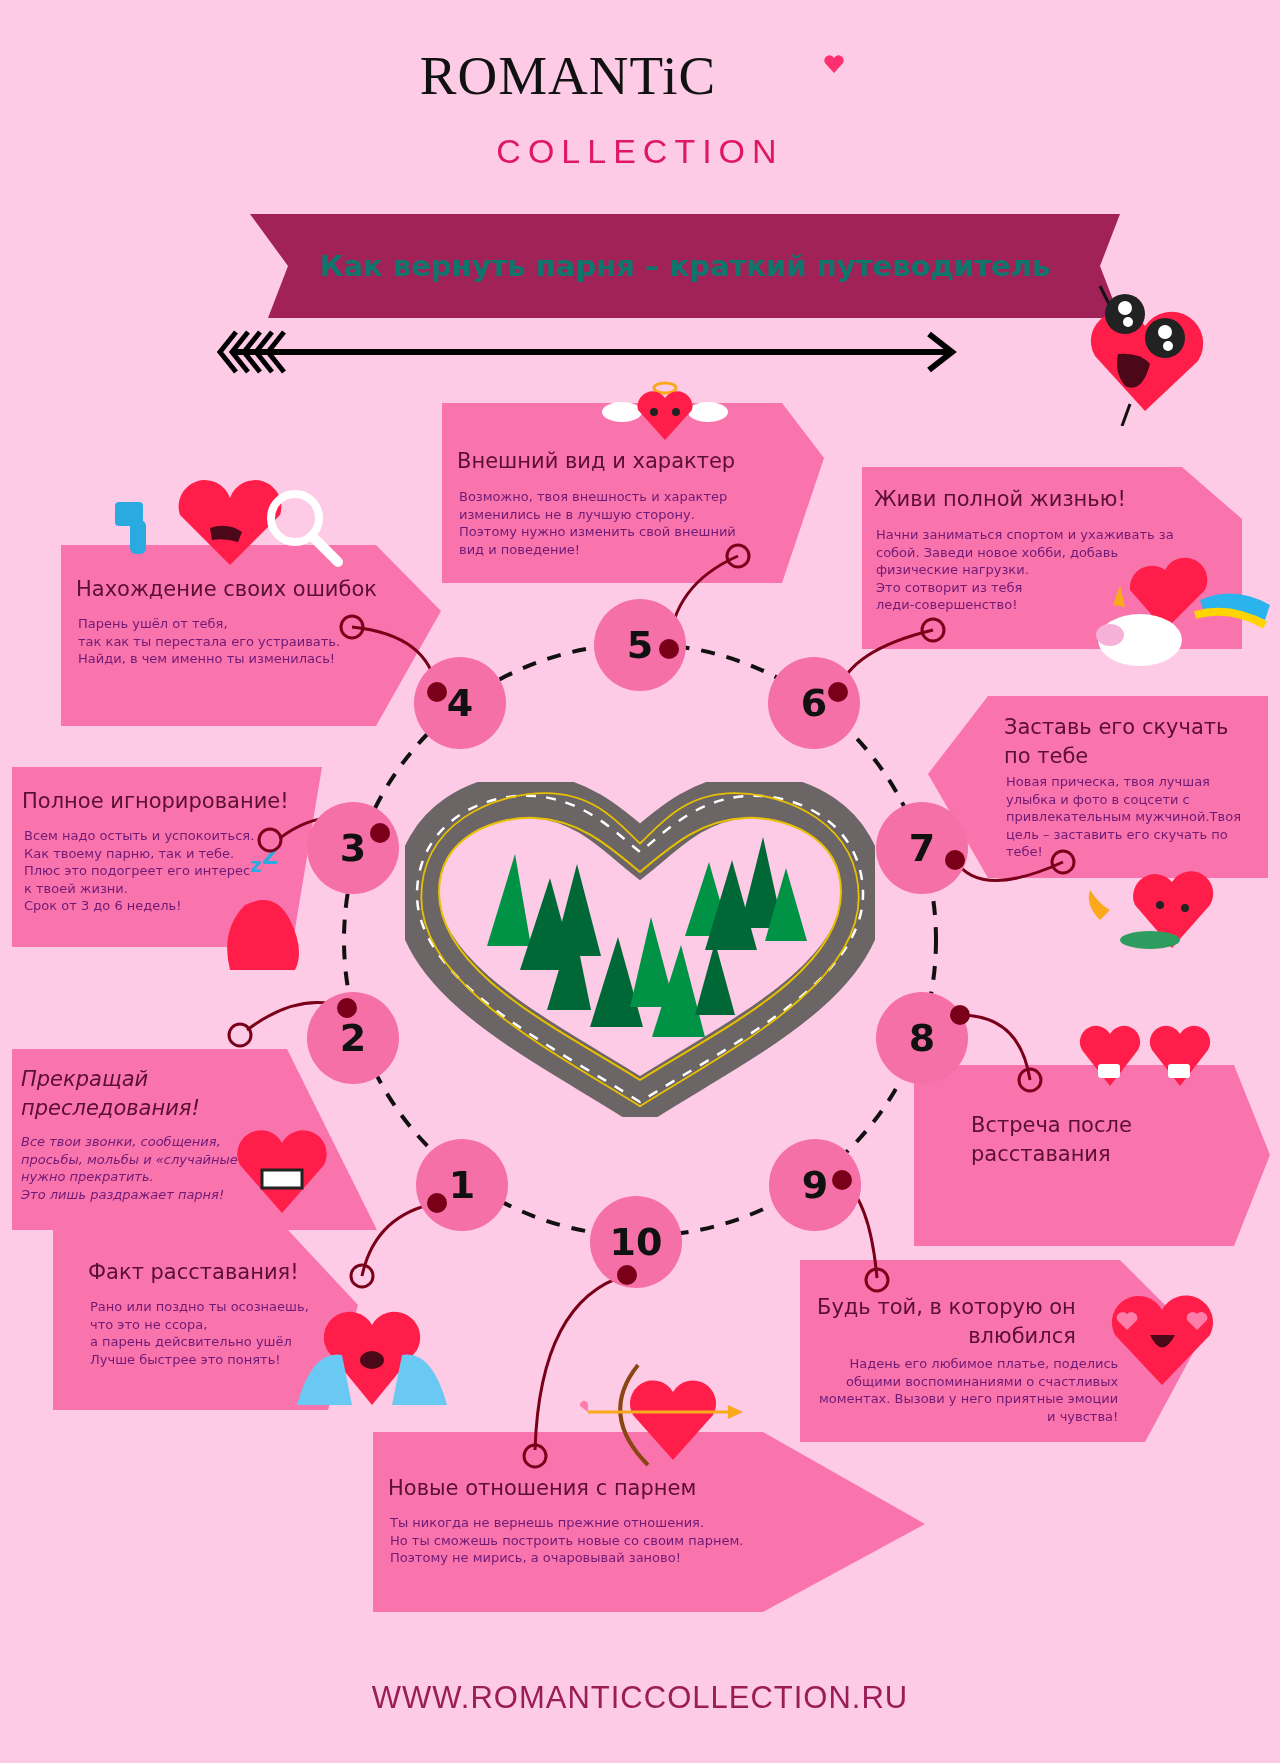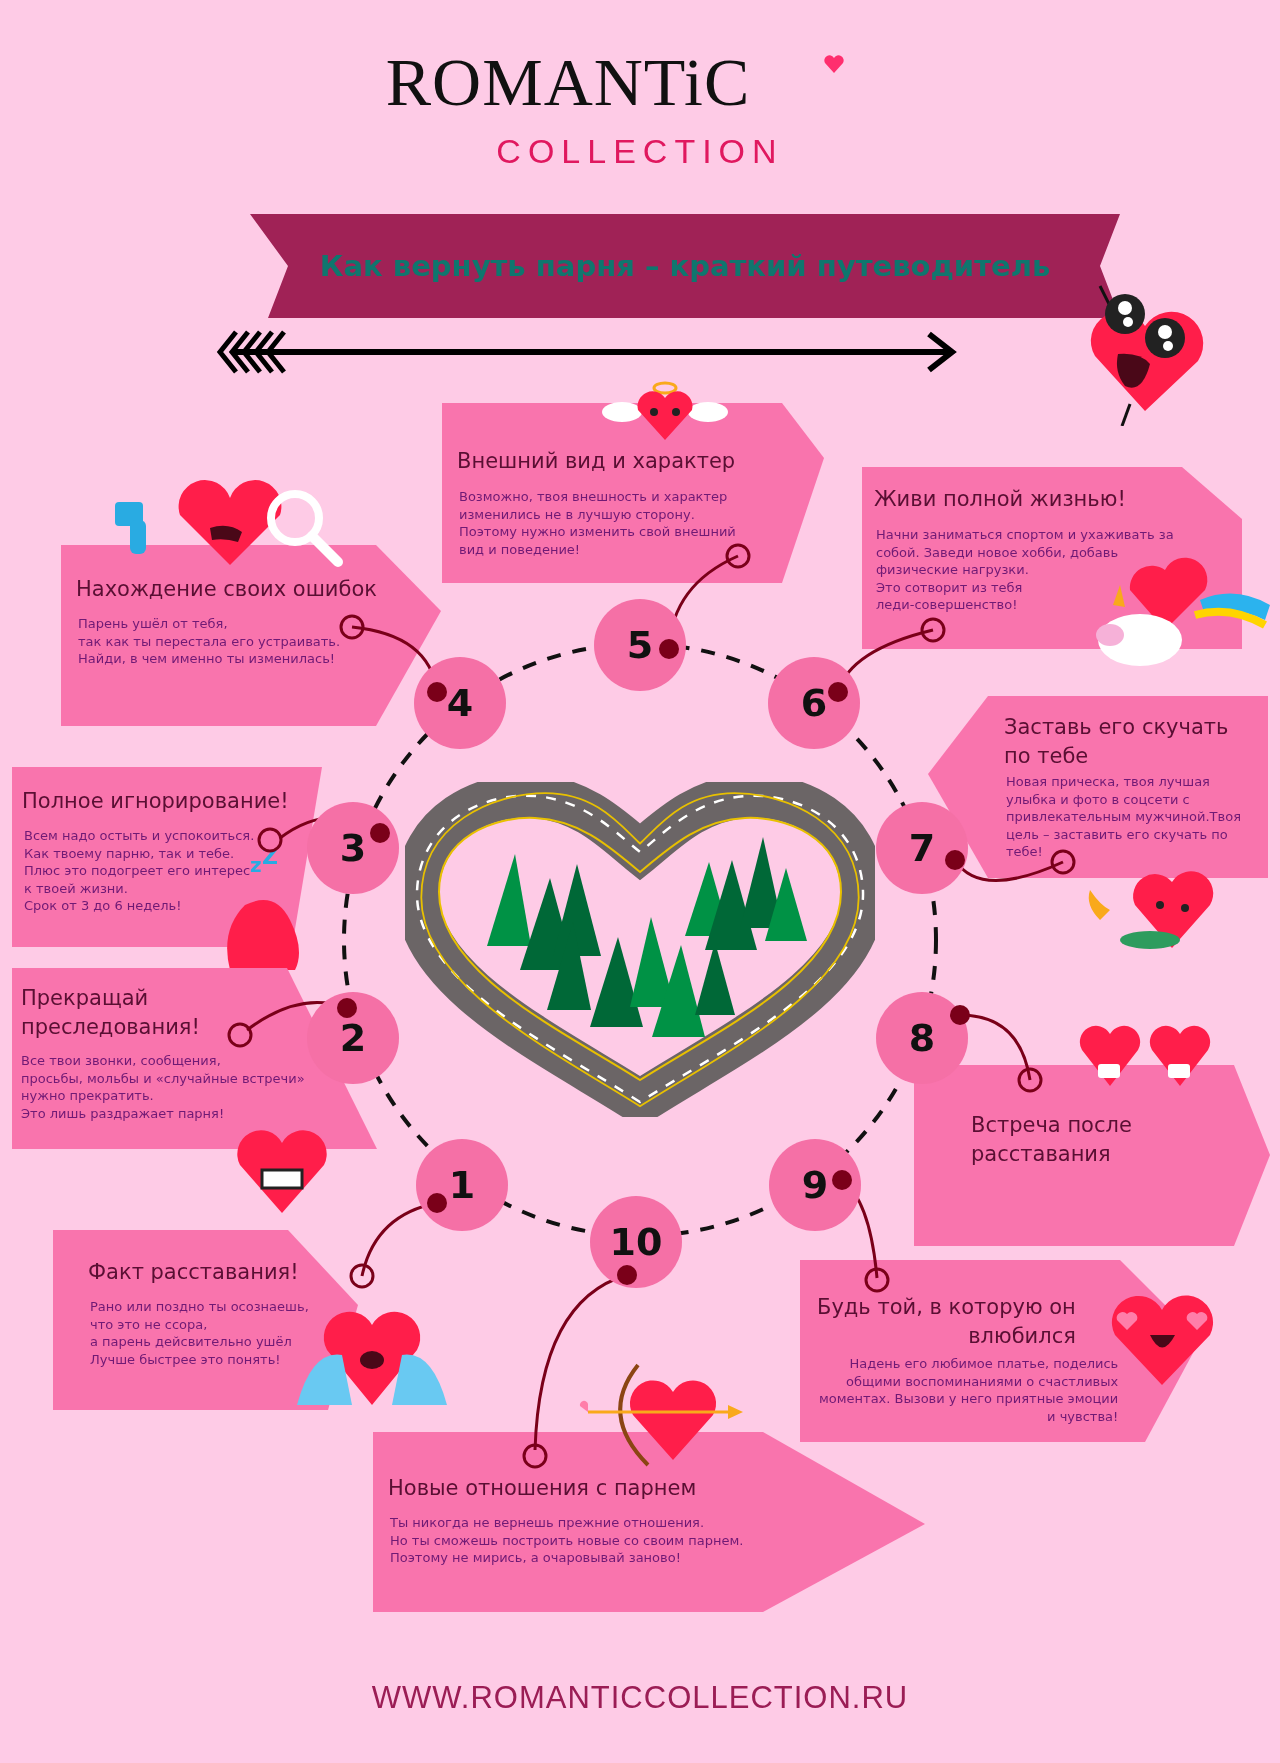--- a/index.html
+++ b/index.html
@@ -1,18 +1,18 @@
 <!DOCTYPE html>
 <html><head>
 <meta charset="utf-8">
 <style>
   html,body{margin:0;padding:0;}
   body{width:1280px;height:1763px;background:#fecbe6;position:relative;overflow:hidden;font-family:"DejaVu Sans","Liberation Sans",sans-serif;}
   .abs{position:absolute;}
-  .logo-main{left:0;width:1136px;top:48px;text-align:center;font-family:"Liberation Serif","DejaVu Serif",serif;font-size:68px;color:#111;letter-spacing:1px;line-height:1;}
+  .logo-main{left:0;width:1136px;top:48px;text-align:center;font-family:"Liberation Serif","DejaVu Serif",serif;font-size:55px;color:#111;letter-spacing:1px;line-height:1;}
   .logo-sub{left:0;width:1280px;top:132px;text-align:center;font-family:"Liberation Sans",sans-serif;font-size:34px;color:#e0185f;letter-spacing:7px;}
   .banner{left:250px;top:214px;width:870px;height:104px;}
   .banner-title{left:250px;top:214px;width:870px;height:104px;display:flex;align-items:center;justify-content:center;color:#0f766e;font-weight:bold;font-size:29px;font-family:"DejaVu Sans",sans-serif;}
   .card{position:absolute;}
   .card svg{position:absolute;left:0;top:0;}
   .card-title{position:absolute;color:#5a0f33;font-size:21px;line-height:29px;font-family:"DejaVu Sans",sans-serif;}
   .card-text{position:absolute;color:#701a75;font-size:13px;line-height:17.5px;font-family:"DejaVu Sans",sans-serif;}
   .step{position:absolute;width:92px;height:92px;border-radius:50%;background:#f570a6;display:flex;align-items:center;justify-content:center;font-weight:bold;font-size:38px;color:#111;font-family:"DejaVu Sans",sans-serif;}
   .footer{left:0;width:1280px;top:1680px;text-align:center;color:#9b1d55;font-size:31px;letter-spacing:1px;font-family:"Liberation Sans",sans-serif;}
 </style>
@@ -192,21 +192,21 @@
     </svg>
   <div class="card-title" style="left:17px;top:46px;margin-left:40px;">Встреча после расставания</div>
 </div>
 <svg class="abs" style="left:1076px;top:1020px" width="140" height="70">
   <path d="M34 66 L6 30 A16 16 0 0 1 34 14 A16 16 0 0 1 62 30 Z" fill="#ff1e4a"></path>
   <path d="M104 66 L76 30 A16 16 0 0 1 104 14 A16 16 0 0 1 132 30 Z" fill="#ff1e4a"></path>
   <rect x="22" y="44" width="22" height="14" rx="3" fill="#fff"></rect>
     <rect x="92" y="44" width="22" height="14" rx="3" fill="#fff"></rect>
 </svg>
 
-<div class="card" style="left:12px;top:968px;width:365px;height:207px;">
+<div class="card" style="left:12px;top:1049px;width:365px;height:207px;font-style:italic;">
   <svg width="365" height="181">
       <polygon points="0,0 275,0 365,181 0,181" fill="#f974ad"></polygon>
     </svg>
   <div class="card-title" style="left:9px;top:16px;">
     <div>Прекращай</div>
       <div>преследования!</div>
   </div>
   <div class="card-text" style="left:9px;top:84px;">
     <div>Все твои звонки, сообщения,</div>
       <div>просьбы, мольбы и «случайные встречи»</div>

